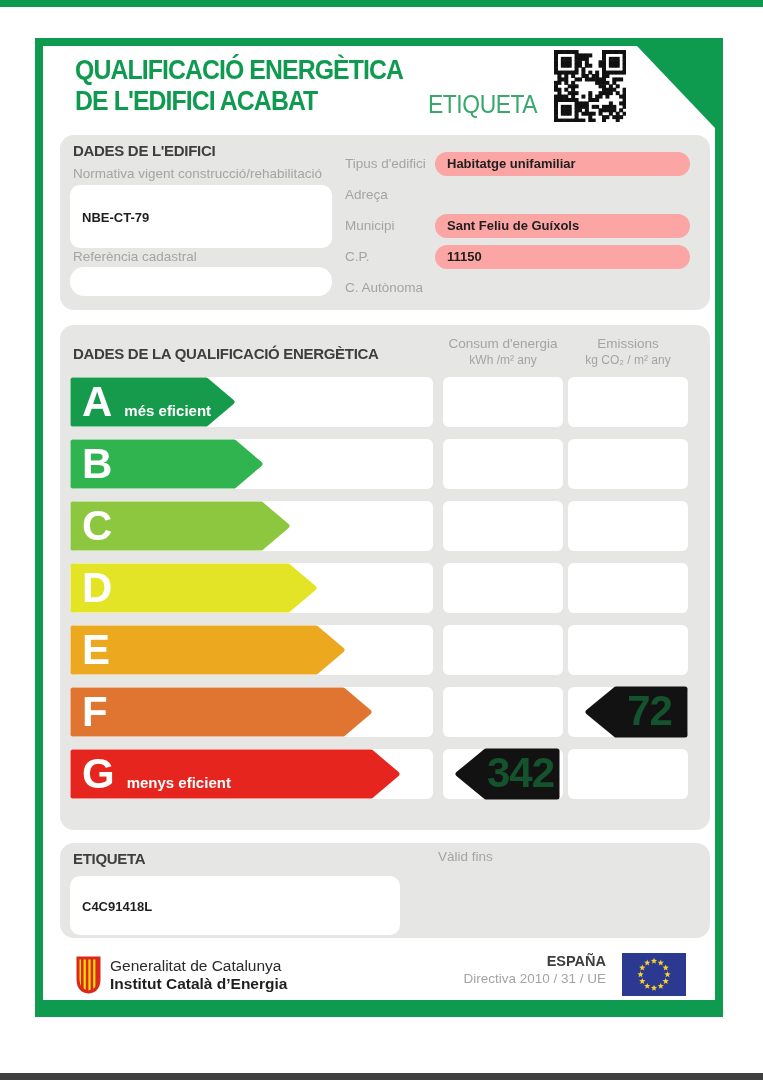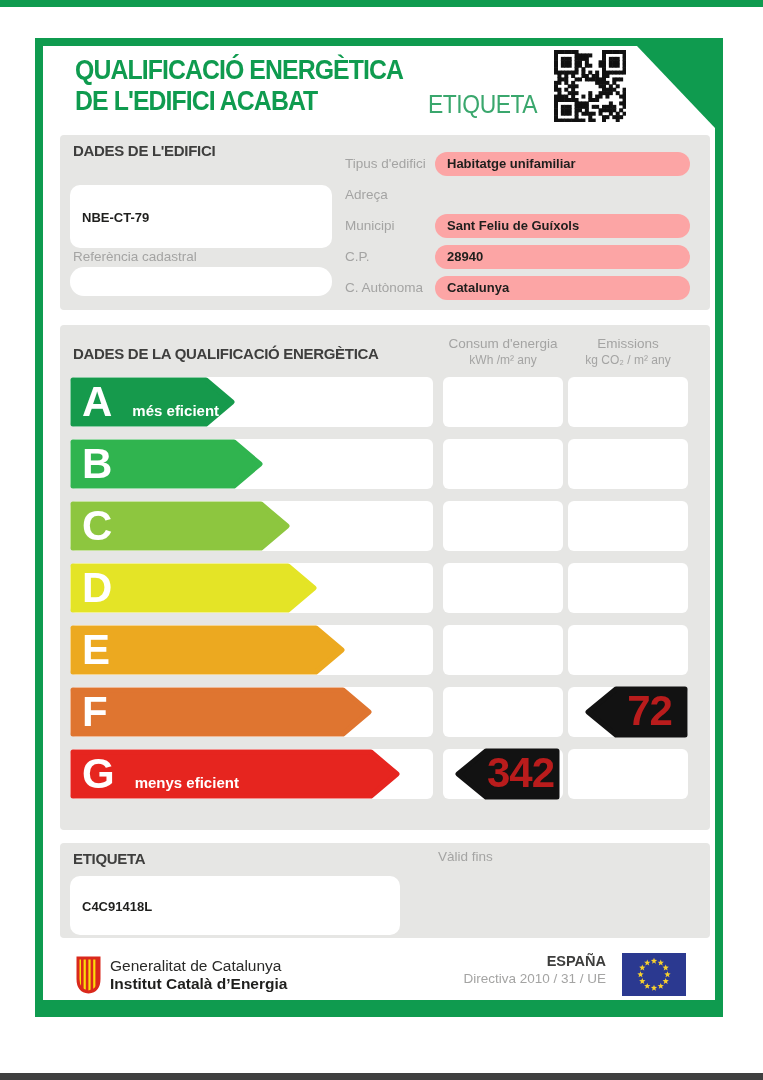--- a/index.html
+++ b/index.html
@@ -14,21 +14,21 @@
   .corner-tri{left:637px;top:46px;width:78px;height:82px;background:#0f9b4f;
          clip-path:polygon(0 0,100% 0,100% 100%);}
 
   .title-block{left:75px;top:55px;color:#0f9b4f;font-weight:bold;
          font-size:27px;line-height:31px;letter-spacing:-1px;
          transform:scaleX(.92);transform-origin:left top;white-space:nowrap;}
   .etiqueta{left:428px;top:89px;color:#3aa76d;font-size:26px;letter-spacing:-0.5px;
          transform:scaleX(.88);transform-origin:left top;white-space:nowrap;}
   .qr{left:554px;top:50px;width:72px;height:72px;}
 
-  .panel{background:#e6e6e4;border-radius:4px;}
+  .panel{background:#e6e6e4;border-radius:14px;}
   .panel-dades{left:60px;top:135px;width:650px;height:175px;}
   .panel-escala{left:60px;top:325px;width:650px;height:505px;}
   .panel-registre{left:60px;top:843px;width:650px;height:95px;}
 
   .section-title{font-size:15px;font-weight:bold;color:#3e3e3d;letter-spacing:-0.3px;}
   .glabel{font-size:13.5px;color:#a4a4a3;}
   .wbox{background:#fff;border-radius:10px;}
   .val{font-size:13px;font-weight:bold;color:#1f1f1d;}
 
   .pill{background:#fca5a5;border-radius:12px;height:24px;line-height:24px;padding-left:12px;
@@ -36,24 +36,24 @@
 
   .colh{text-align:center;color:#a4a4a3;font-size:13.5px;line-height:17px;}
   .colh .unit{font-size:12px;}
 
   .scale-row{position:absolute;left:0;width:650px;height:50px;}
   .cell{position:absolute;top:0;height:50px;background:#fff;border-radius:6px;}
   .arrow-svg{position:absolute;top:0;}
   .arrow-text{position:absolute;left:22px;top:0;height:50px;display:flex;
         align-items:baseline;color:#fff;}
   .arrow-text .letter{font-size:42px;font-weight:bold;line-height:50px;}
-  .arrow-text .sublabel{font-size:15px;font-weight:bold;margin-left:20px;}
+  .arrow-text .sublabel{font-size:15px;font-weight:bold;margin-left:12px;}
   .badge{position:absolute;height:52px;}
   .badge .badge-text{position:absolute;left:26px;right:0;top:0;height:52px;
-        text-align:center;font-size:42px;line-height:50px;font-weight:bold;color:#b91c1c;
+        text-align:center;font-size:42px;line-height:50px;font-weight:bold;color:#14532d;
         letter-spacing:-1px;}
 
   .footer-text1{font-size:15.5px;color:#2a2a28;line-height:18px;}
   .footer-text2{font-size:15.5px;color:#1f1f1d;font-weight:bold;line-height:18px;}
   .espanya{font-size:14.5px;font-weight:bold;color:#3e3e3d;text-align:right;}
   .directiva{font-size:13.5px;color:#a4a4a3;text-align:right;}
 </style>
 </head>
 <body>
 
@@ -302,41 +302,41 @@
         <rect x="24.00" y="68.57" width="4" height="4" fill="#111"></rect>
         <rect x="27.43" y="68.57" width="4" height="4" fill="#111"></rect>
         <rect x="34.29" y="68.57" width="4" height="4" fill="#111"></rect>
         <rect x="37.71" y="68.57" width="4" height="4" fill="#111"></rect>
         <rect x="48.00" y="68.57" width="4" height="4" fill="#111"></rect>
         <rect x="61.71" y="68.57" width="4" height="4" fill="#111"></rect>
       </svg></div>
 
   <div class="abs panel panel-dades">
     <div class="abs section-title" style="left:13px;top:7px">DADES DE L'EDIFICI</div>
+    <div class="abs glabel" style="left:13px;top:31px">Normativa vigent construcció/rehabilitació</div>
     <div class="abs wbox" style="left:10px;top:50px;width:262px;height:63px">
       <div class="abs val" style="left:12px;top:25px">NBE-CT-79</div>
     </div>
     <div class="abs glabel" style="left:13px;top:114px">Referència cadastral</div>
     <div class="abs wbox" style="left:10px;top:132px;width:262px;height:29px;border-radius:14px">
       <div class="abs val" style="left:12px;top:7px"></div>
     </div>
 
     <div class="abs glabel" style="left:285px;top:21px">Tipus d'edifici</div>
     <div class="abs pill val" style="left:375px;top:17px;width:255px">Habitatge unifamiliar</div>
 
     <div class="abs glabel" style="left:285px;top:52px">Adreça</div>
 
     <div class="abs glabel" style="left:285px;top:83px">Municipi</div>
     <div class="abs pill val" style="left:375px;top:79px;width:255px">Sant Feliu de Guíxols</div>
 
     <div class="abs glabel" style="left:285px;top:114px">C.P.</div>
-    <div class="abs pill val" style="left:375px;top:110px;width:255px">28940</div>
+    <div class="abs pill val" style="left:375px;top:110px;width:255px">11150</div>
 
     <div class="abs glabel" style="left:285px;top:145px">C. Autònoma</div>
-    <div class="abs pill val" style="left:375px;top:141px;width:255px">Catalunya</div>
   </div>
 
   <div class="abs panel panel-escala">
     <div class="abs section-title" style="left:13px;top:20px">DADES DE LA QUALIFICACIÓ ENERGÈTICA</div>
     <div class="abs colh" style="left:383px;top:10px;width:120px">
       <div>Consum d'energia</div>
       <div class="unit">kWh /m² any</div>
     </div>
     <div class="abs colh" style="left:508px;top:10px;width:120px">
       <div>Emissions</div>

